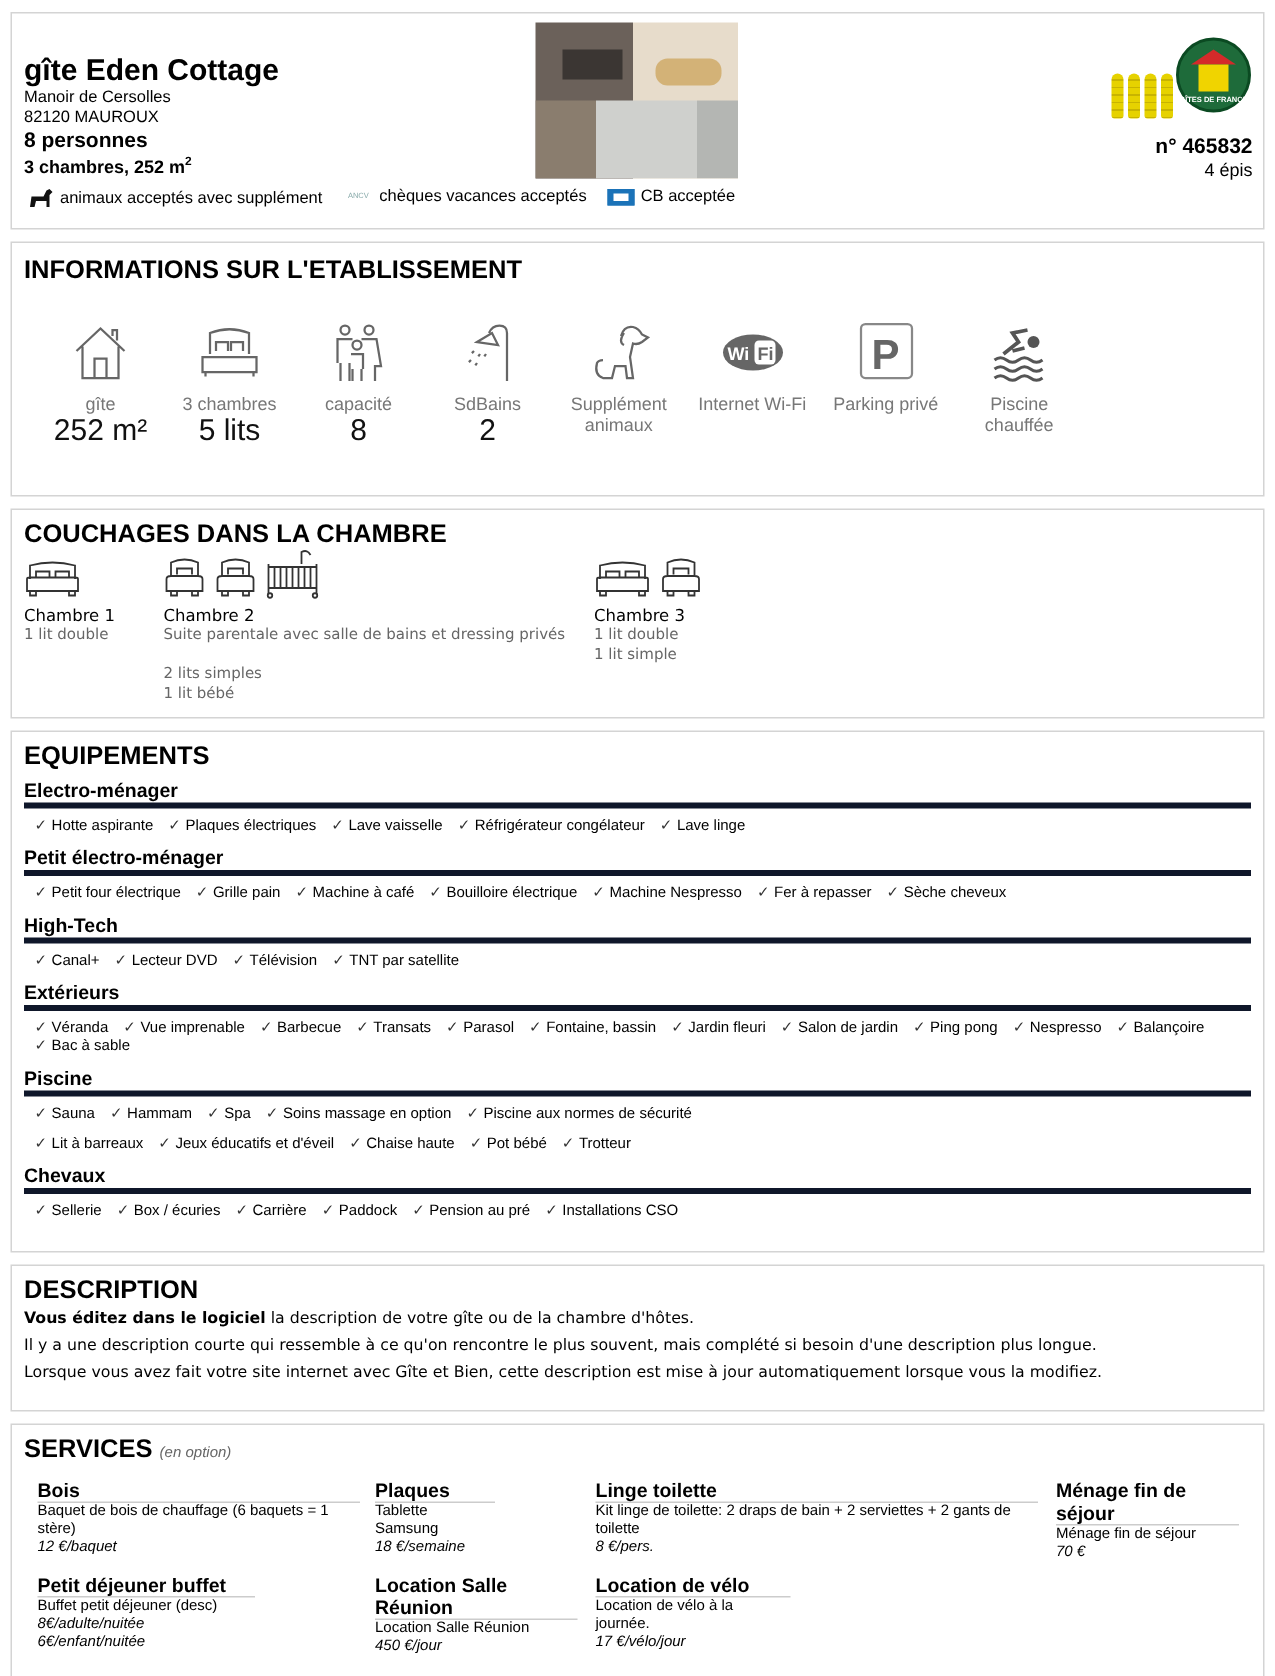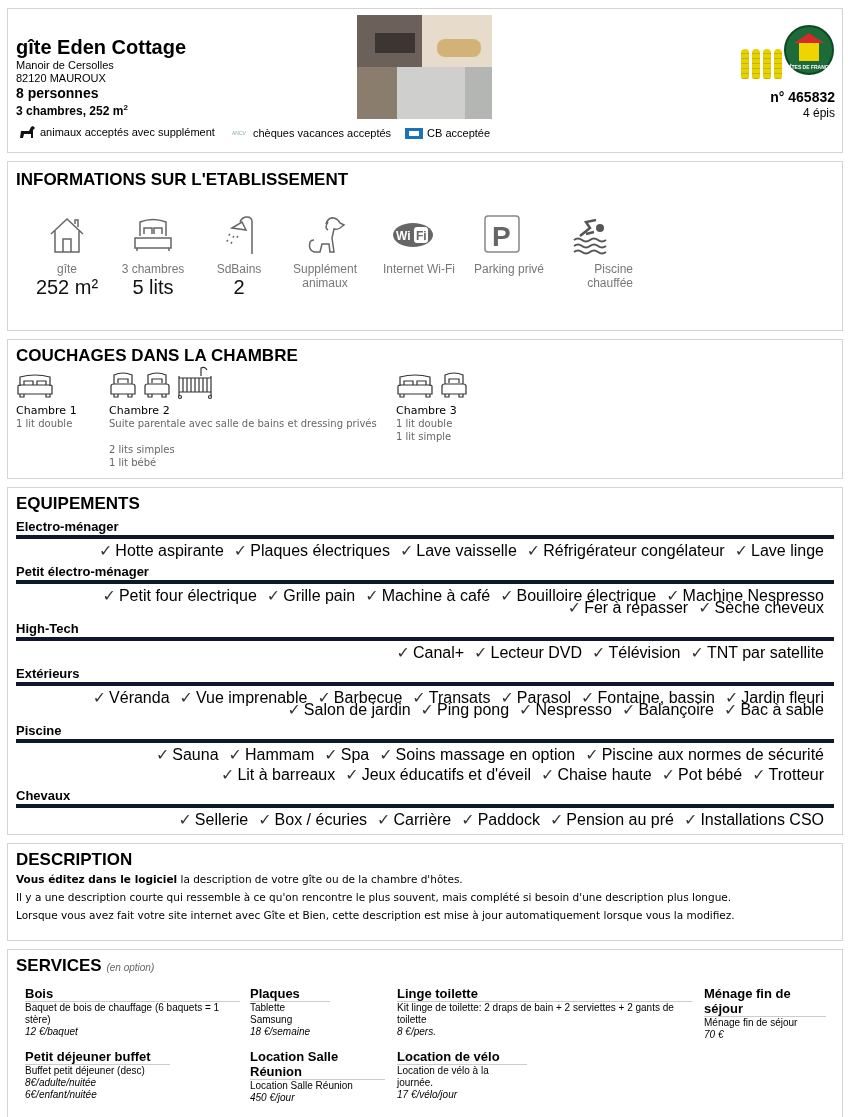--- a/index.html
+++ b/index.html
@@ -12,57 +12,57 @@
   #hdr .title { position: absolute; left: 8px; top: 27px; font-size: 20px; font-weight: bold; }
   #hdr .addr { position: absolute; left: 8px; top: 50px; font-size: 11px; line-height: 13px; }
   #hdr .pers { position: absolute; left: 8px; top: 76px; font-size: 14px; font-weight: bold; }
   #hdr .rooms { position: absolute; left: 8px; top: 94px; font-size: 12px; font-weight: bold; }
   #hdr .rooms sup { font-size: 8px; }
   #hdr .photo { position: absolute; left: 349px; top: 6px; width: 135px; height: 104px; background:
       linear-gradient(90deg, #6b615a 0 48%, #e7dccb 48% 100%); overflow: hidden; }
   #hdr .photo .p2 { position:absolute; left:0; top:52px; width:135px; height:52px; background: linear-gradient(90deg,#8a7d6e 0 30%, #cfd0cd 30% 80%, #b4b6b3 80%); }
   #hdr .photo .p3 { position:absolute; left:18px; top:18px; width:40px; height:20px; background:#3b3633; }
   #hdr .photo .p4 { position:absolute; left:80px; top:24px; width:44px; height:18px; background:#d3b277; border-radius:8px; }
-  #hdr .badges { position: absolute; left: 10px; top: 116px; font-size: 11px; display: flex; align-items: flex-end; gap: 4px; }
+  #hdr .badges { position: absolute; left: 10px; top: 116px; font-size: 11px; display: flex; align-items: flex-start; gap: 4px; }
   #hdr .badges .b { display:flex; align-items:center; gap:4px; margin-right: 10px; }
   .dog-sil { width: 18px; height: 14px; }
   .ancv { width: 20px; height: 10px; font-size: 5px; color: #8aa; text-align:center; line-height:10px; }
   .cb { width: 18px; height: 11px; background: #1b73b8; border: 1px solid #1b73b8; position: relative; }
   .cb::after { content:""; position:absolute; left:3px; top:2px; width:10px; height:5px; background:#fff; }
   .epis { position:absolute; right: 60px; top: 40px; display:flex; gap:3px; }
   .epi { width: 8px; height: 30px; background: repeating-linear-gradient(180deg,#e6d200 0 4px,#c8b400 4px 5px); border-radius: 4px 4px 2px 2px; }
   .gdf { position:absolute; right: 8px; top: 16px; width: 50px; height: 50px; border-radius: 50%; background: #1e6b3a; border:2px solid #0b4a22; }
   .gdf .roof { position:absolute; left:8px; top:6px; width:0; height:0; border-left:15px solid transparent; border-right:15px solid transparent; border-bottom:10px solid #d42a2a; }
   .gdf .house { position:absolute; left:13px; top:16px; width:20px; height:18px; background:#f0d400; }
   .gdf .txt { position:absolute; left:0; bottom:3px; width:100%; font-size:5px; color:#fff; text-align:center; font-weight:bold; }
   .numero { position:absolute; right: 7px; top: 80px; font-size: 14px; font-weight: bold; }
   .nepis { position:absolute; right: 7px; top: 97px; font-size: 12px; }
 
   
   #infos { height: 170px; padding: 8px; }
   .infogrid { position: absolute; top: 52px; left: 18px; display: flex; }
   .info { width: 82px; text-align: center; margin-right: 4px; }
-  .info:nth-child(n+5) { width: 85px; text-align: right; }
+  .info:nth-child(n+5) { width: 85px; }
   .info svg { width: 42px; height: 42px; display:block; margin: 0 auto 6px; }
   .info .lbl { font-size: 12px; color: #777; line-height: 14px; }
   .info .val { font-size: 20px; color: #111; line-height: 22px; }
 
   
   #couch { height: 140px; padding: 6px 8px; }
   .rooms-row { position: relative; height: 110px; }
   .room { position: absolute; top: 0; font-family: "DejaVu Sans", sans-serif; }
   .room .icons { display:flex; gap: 6px; height: 34px; align-items:flex-end; }
   .room .icons svg { display:block; }
   .room .rname { font-size: 11px; font-weight: normal; margin-top: 4px; }
   .room .rline { font-size: 10px; color: #666; line-height: 13px; }
 
   
-  #equip { padding: 6px 8px 6px; }
+  #equip { padding: 6px 8px 18px; }
   .cat { font-size: 13px; font-weight: bold; border-bottom: 4px solid #0f172a; padding-bottom: 1px; margin-top: 5px; }
-  .items { font-size: 16px; padding: 6px 0 2px 7px; line-height: 12px; text-align: right; }
+  .items { font-size: 10px; padding: 6px 0 2px 7px; line-height: 12px; }
   .items span { margin-right: 10px; display:inline-block; }
   .items span::before { content: "✓"; margin-right: 3px; color: #333; }
 
   
   #desc { padding: 6px 8px 16px; }
   #desc p { margin: 0; font-family: "DejaVu Sans", sans-serif; font-size: 10.5px; line-height: 18px; }
 
   
   #serv { height: 170px; padding: 6px 8px; }
   .opt { font-size: 10px; font-style: italic; color: #666; font-weight: normal; }
@@ -130,20 +130,30 @@
     </div>
     <div class="info">
       <svg viewBox="0 0 42 42" fill="none" stroke="#666" stroke-width="1.5">
           <path d="M8 22 V8 Q21 3 34 8 V22 M12 20 V14 H20 V20 M22 20 V14 H30 V20 M3 24 H39 V34 H3 Z M5 34 V37 M37 34 V37"></path>
         </svg>
       <div class="lbl">3 chambres</div>
       <div class="val">5 lits</div>
     </div>
     <div class="info">
       <svg viewBox="0 0 42 42" fill="none" stroke="#666" stroke-width="1.5">
+          <circle cx="12" cy="6" r="3"></circle>
+          <circle cx="28" cy="6" r="3"></circle>
+          <circle cx="20" cy="16" r="3"></circle>
+          <path d="M7 28 V12 H17 M23 12 H33 L36 30 H32 V40 M9 28 V40 M15 28 V40 M16 22 H24 V32 M17 32 V40 M23 32 V40"></path>
+        </svg>
+      <div class="lbl">capacité</div>
+      <div class="val">8</div>
+    </div>
+    <div class="info">
+      <svg viewBox="0 0 42 42" fill="none" stroke="#666" stroke-width="1.5">
           <path d="M34 40 V8 Q34 3 29 3 Q24 3 22 8 M14 14 L24 8 L28 16 Z"></path>
           <path d="M12 20 l-2 2 M16 22 l-2 3 M20 22 l-2 3 M10 26 l-2 2 M14 28 l-2 3" stroke-dasharray="2 2"></path>
         </svg>
       <div class="lbl">SdBains</div>
       <div class="val">2</div>
     </div>
     <div class="info">
       <svg viewBox="0 0 42 42" fill="none" stroke="#666" stroke-width="1.5">
           <path d="M22 10 Q24 3 30 4 Q34 5 36 9 L40 11 L36 14 Q33 16 30 15 L28 24 L30 38 H26 L25 30 L18 30 L16 38 H10 Q4 36 6 28 Q7 26 10 26 M24 8 Q20 14 24 16"></path>
         </svg>

